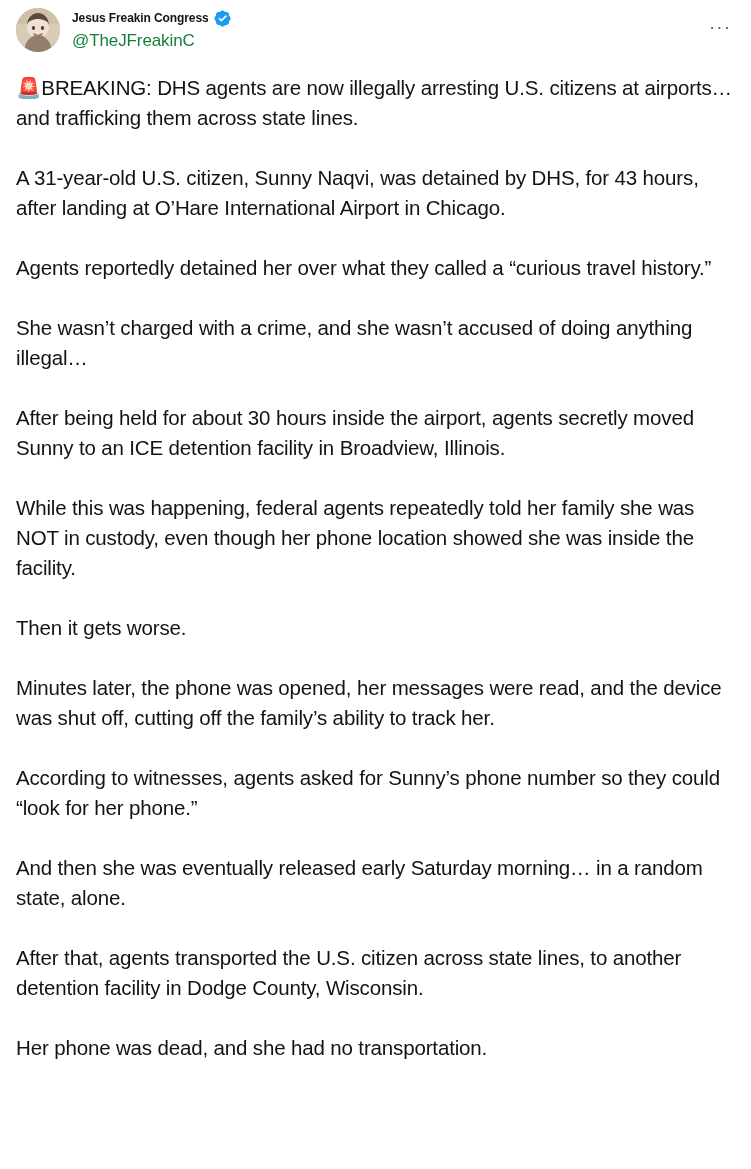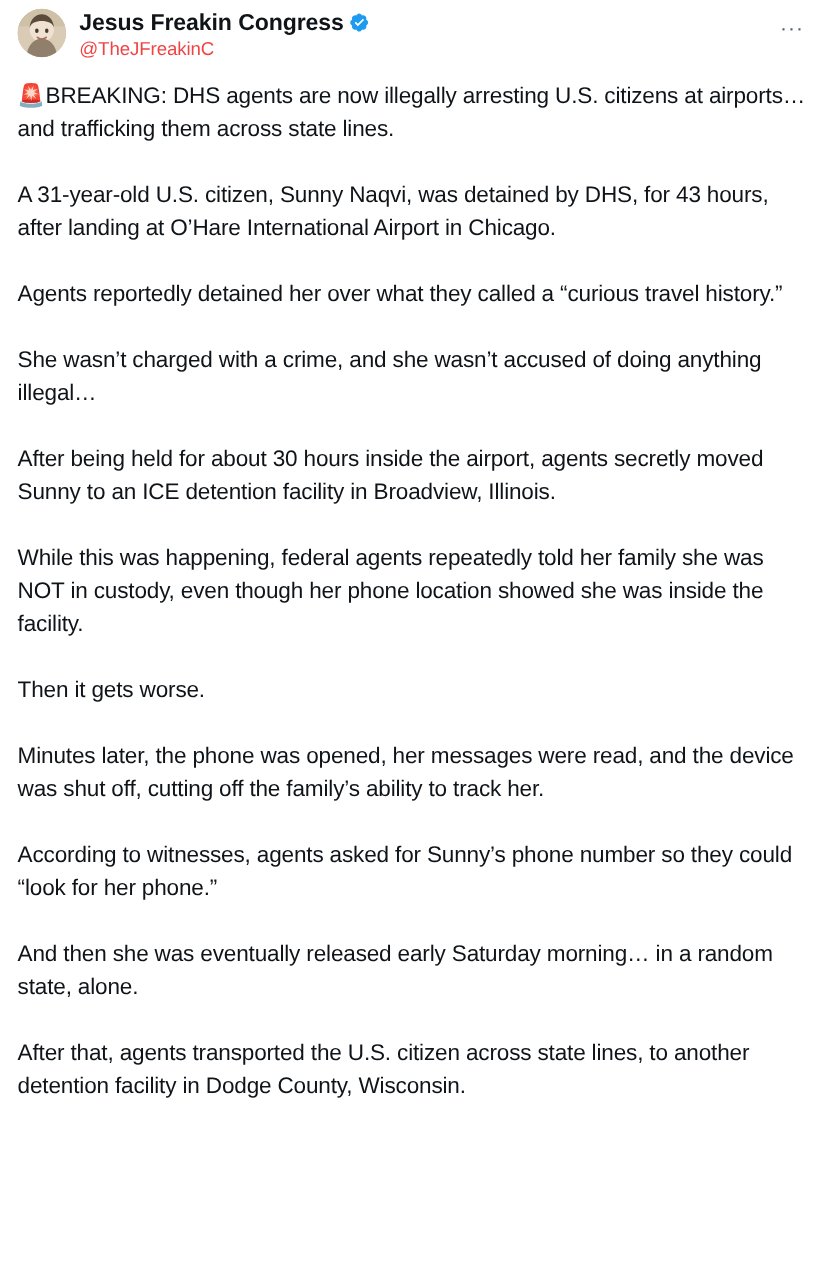--- a/index.html
+++ b/index.html
@@ -41,33 +41,33 @@
     flex-direction: column;
     justify-content: center;
     padding-top: 1px;
   }
   .display-name-row {
     display: flex;
     align-items: center;
     line-height: 1.1;
   }
   .display-name {
-    font-size: 21px;
+    font-size: 12px;
     font-weight: bold;
     color: #0f1419;
     letter-spacing: -0.1px;
   }
   .verified-badge {
     margin-left: 4px;
     display: inline-flex;
     align-items: center;
   }
   .handle {
     font-size: 17px;
-    color: #ef4444;
+    color: #15803d;
     margin-top: 3px;
     letter-spacing: -0.1px;
   }
   .more-button {
     position: absolute;
     right: 0;
     top: 6px;
     width: 30px;
     height: 24px;
     display: flex;
@@ -139,15 +139,16 @@
     <p>A 31-year-old U.S. citizen, Sunny Naqvi, was detained by DHS, for 43 hours, after landing at O’Hare International Airport in Chicago.</p>
     <p>Agents reportedly detained her over what they called a “curious travel history.”</p>
     <p>She wasn’t charged with a crime, and she wasn’t accused of doing anything illegal…</p>
     <p>After being held for about 30 hours inside the airport, agents secretly moved Sunny to an ICE detention facility in Broadview, Illinois.</p>
     <p>While this was happening, federal agents repeatedly told her family she was NOT in custody, even though her phone location showed she was inside the facility.</p>
     <p>Then it gets worse.</p>
     <p>Minutes later, the phone was opened, her messages were read, and the device was shut off, cutting off the family’s ability to track her.</p>
     <p>According to witnesses, agents asked for Sunny’s phone number so they could “look for her phone.”</p>
     <p>And then she was eventually released early Saturday morning… in a random state, alone.</p>
     <p>After that, agents transported the U.S. citizen across state lines, to another detention facility in Dodge County, Wisconsin.</p>
+    <p>Her phone was dead, and she had no transportation.</p>
   </div>
 
 </div>
 
 </body></html>

